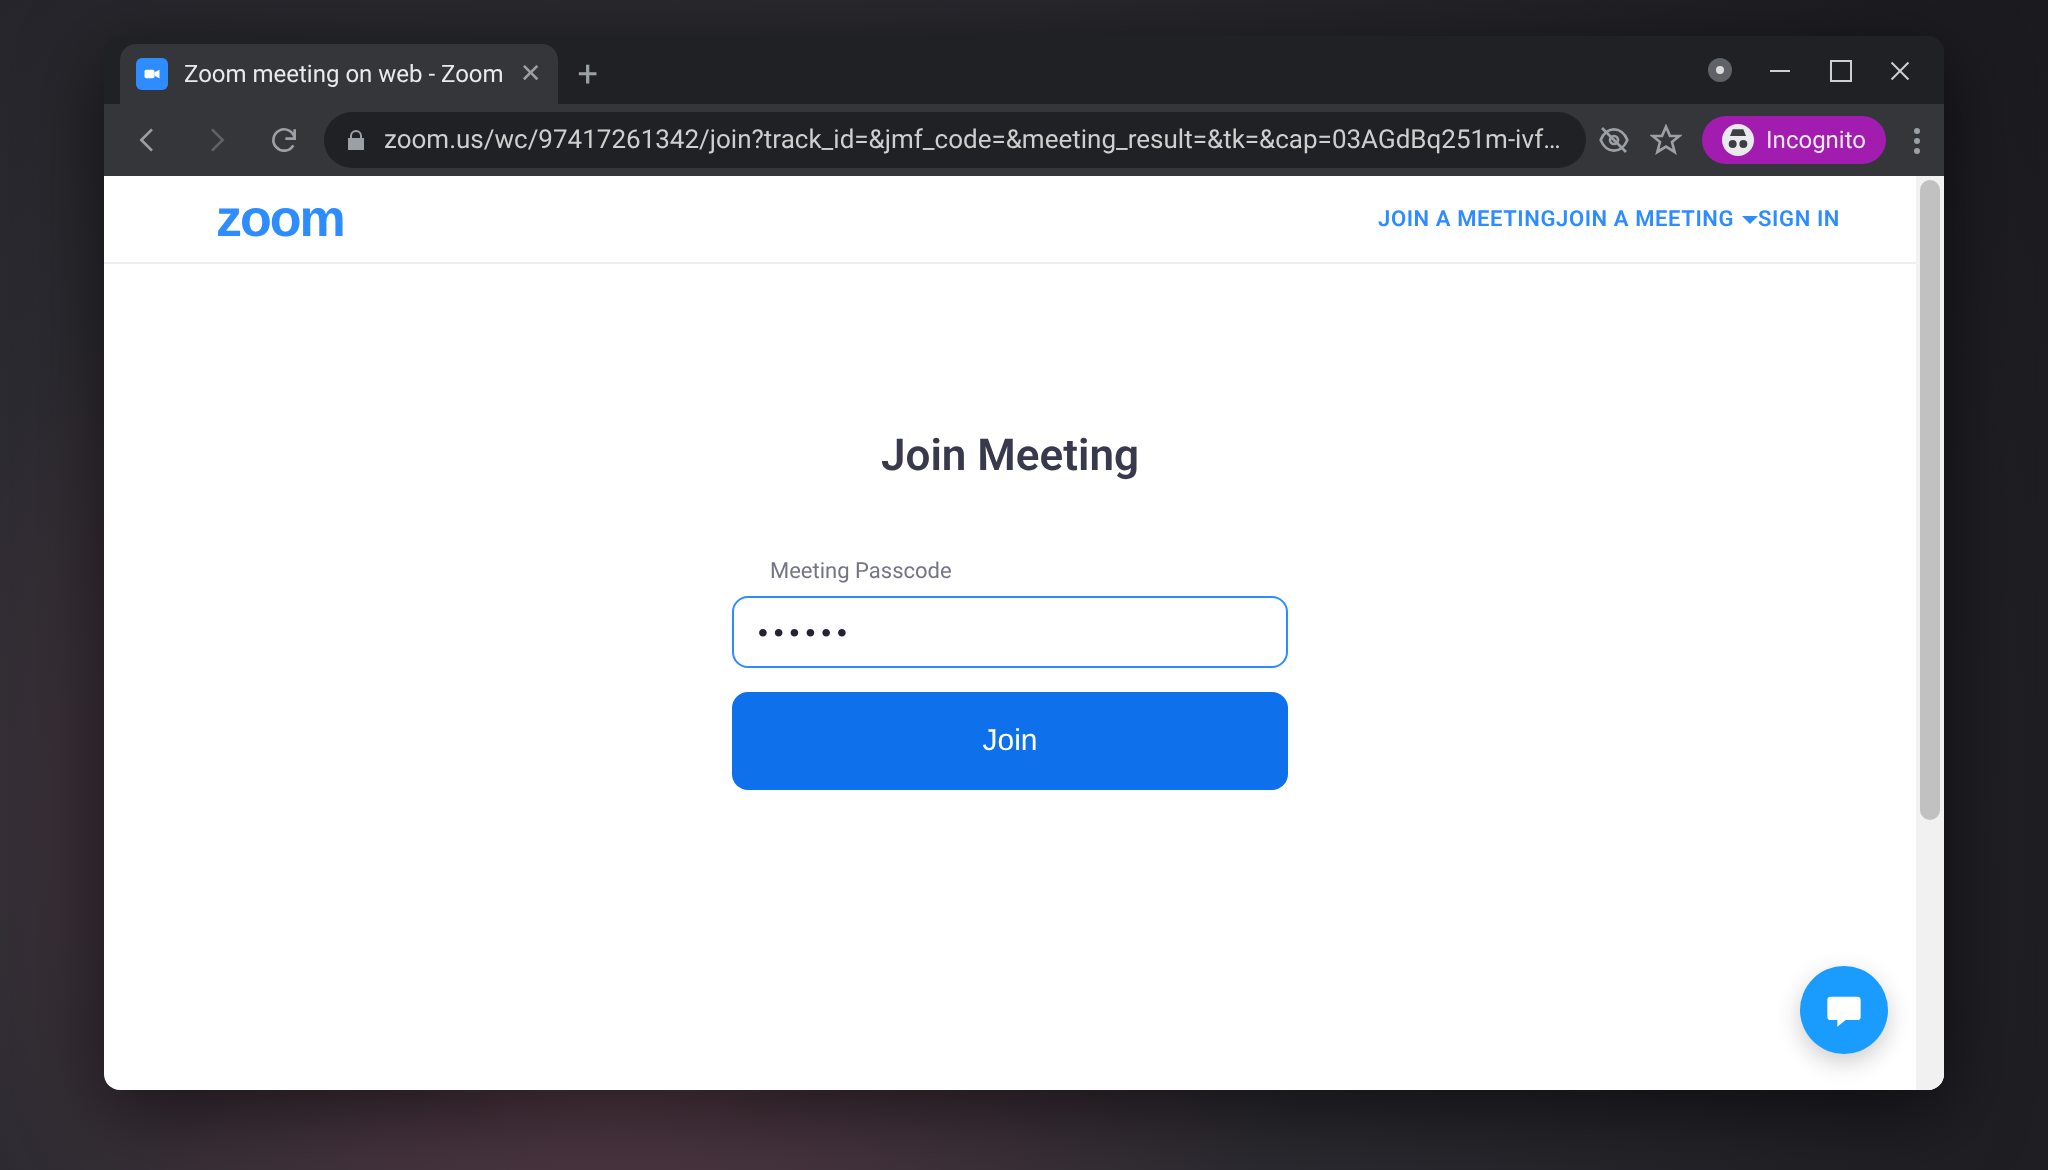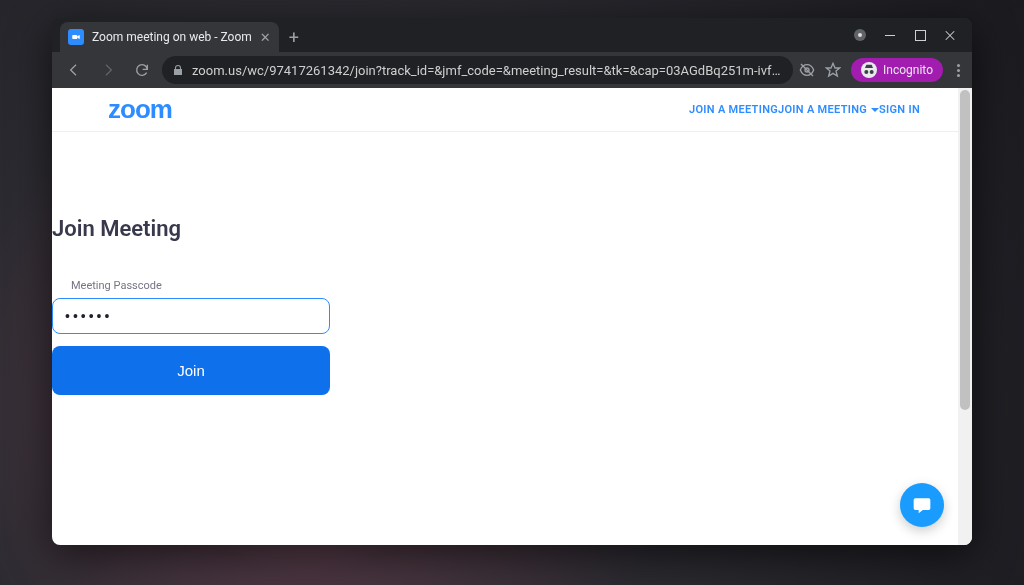--- a/index.html
+++ b/index.html
@@ -167,21 +167,21 @@
     font-size: 11px;
     font-weight: 600;
     letter-spacing: 0.3px;
     padding: 9px 14px;
     border-radius: 8px;
     cursor: pointer;
   }
 
   
   .main {
-    display:flex; flex-direction:column; 
+    display:flex; flex-direction:column; align-items:center;
     padding-top: 84px;
     margin-right:14px;
   }
   .title {
     font-size: 22px;
     color: #39394d;
     font-weight: 600;
     margin-bottom: 38px;
   }
   .form { width: 278px; }

